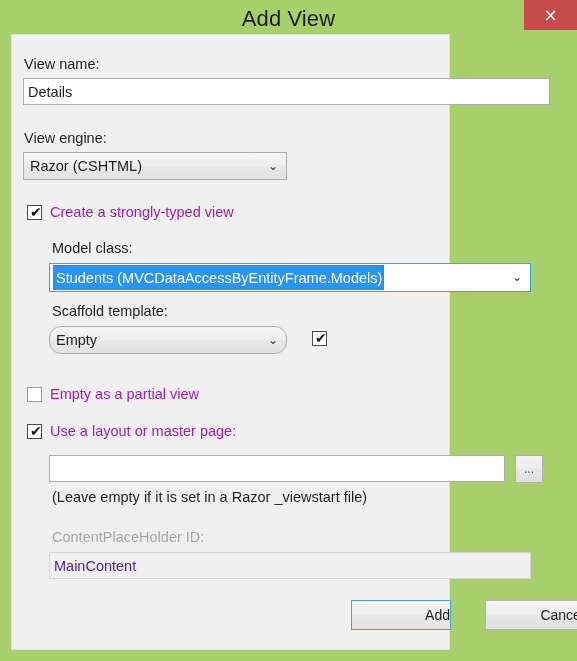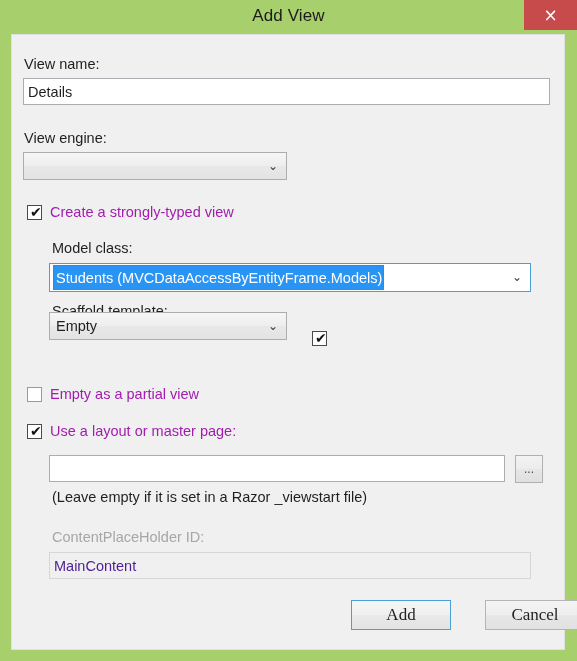--- a/index.html
+++ b/index.html
@@ -28,21 +28,21 @@
     position: absolute;
     left: 0; top: 0;
     width: 577px;
     height: 38px;
   }
   .title-text {
     position: absolute;
     left: 0; top: 6px;
     width: 577px;
     text-align: center;
-    font-size: 17px;
+    font-size: 22px;
     color: #1c1c1c;
     letter-spacing: 0.1px;
   }
   .close-button {
     position: absolute;
     left: 524px;
     top: 0px;
     width: 53px;
     height: 30px;
     background: #c84b4b;
@@ -58,21 +58,21 @@
     color: #ffffff;
     font-size: 17px;
     font-family: "DejaVu Sans", sans-serif;
   }
 
   
   .body {
     position: absolute;
     left: 11px;
     top: 34px;
-    width: 554px;
+    width: 439px;
     height: 616px;
     background: #f0f0f0;
     border: 1px solid #dfdfdf;
     box-sizing: border-box;
   }
 
   .lbl {
     position: absolute;
     font-size: 14.5px;
     color: #1f1f1f;
@@ -203,27 +203,27 @@
   }
 
   
   .btn {
     position: absolute;
     box-sizing: border-box;
     width: 100px;
     height: 30px;
     background: linear-gradient(to bottom, #f4f4f4 0%, #ededed 50%, #e7e7e7 51%, #e1e1e1 100%);
     border: 1px solid #b4b4b4;
-    font-size: 17px;
+    font-size: 14px;
     color: #1f1f1f;
-    text-align: center;
+    text-align: right;
     line-height: 28px;
     cursor: pointer;
     padding: 0;
-    font-family: Liberation Serif, serif;
+    font-family: Liberation Sans, sans-serif;
   }
   .btn.primary {
     border: 1px solid #4a9fd8;
     background: linear-gradient(to bottom, #f6f6f6 0%, #efefef 50%, #e9e9e9 51%, #e3e3e3 100%);
   }
 </style>
 </head>
 <body>
 
 <div class="dialog">
@@ -235,38 +235,39 @@
     </button>
   </div>
 
   <div class="body">
 
     <div class="lbl" style="left:12px; top:21px;">View name:</div>
     <input class="txt" type="text" style="left: 11px; top: 43px; width: 527px;" value="Details">
 
     <div class="lbl" style="left:12px; top:95px;">View engine:</div>
     <div class="combo" style="left:11px; top:117px; width:264px;">
+      <span class="val">Razor (CSHTML)</span>
       <span class="arrow">⌄</span>
     </div>
 
     <div class="cb-row" style="left:15px; top:169px;">
       <span class="cb-box">
         <span class="tick">✔</span>
       </span>
       <span class="cb-label">Create a strongly-typed view</span>
     </div>
 
     <div class="lbl" style="left:40px; top:205px;">Model class:</div>
     <div class="combo focused" style="left:37px; top:228px; width:482px;">
       <span class="val">Students (MVCDataAccessByEntityFrame.Models)</span>
       <span class="arrow">⌄</span>
     </div>
 
     <div class="lbl" style="left:40px; top:268px;">Scaffold template:</div>
-    <div class="combo" style="left:37px; top:277px; width:238px;">
+    <div class="combo" style="left:37px; top:291px; width:238px;border-radius:12px;">
       <span class="val">Empty</span>
       <span class="arrow">⌄</span>
     </div>
 
     <div class="cb-row" style="left:300px; top:296px;">
       <span class="cb-box">
         <span class="tick">✔</span>
       </span>
     </div>
 

